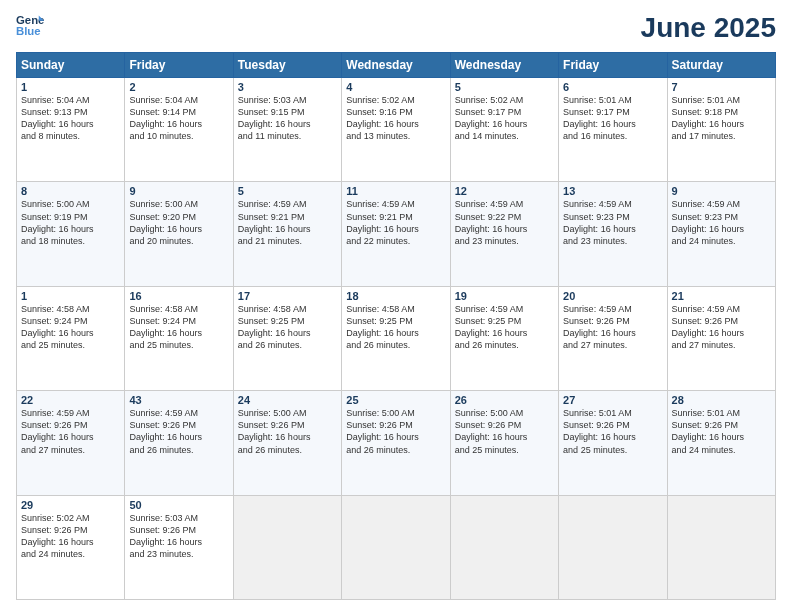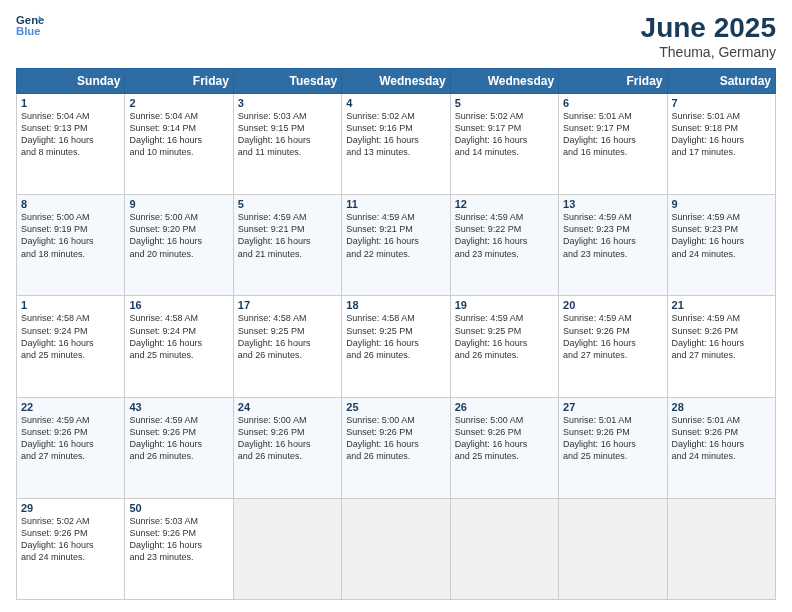--- a/index.html
+++ b/index.html
@@ -26,21 +26,21 @@
     .logo {
       display: flex;
       align-items: center;
       gap: 4px;
     }
     .logo-icon {
       width: 28px;
       height: 28px;
     }
     .title-block {
-      text-align: right;
+      text-align: left;
     }
     .month-title {
       font-size: 28px;
       font-weight: bold;
       color: #1a3a5c;
     }
     .subtitle {
       font-size: 14px;
       color: #444;
     }
@@ -50,21 +50,21 @@
       border-collapse: collapse;
       width: 100%;
       table-layout: fixed;
     }
     .calendar th {
       background-color: #2e6da4;
       color: #fff;
       font-size: 12px;
       font-weight: bold;
       padding: 5px 4px;
-      text-align: right;
+      text-align: left;
       border: 1px solid #2563a0;
     }
     .calendar td {
       border: 1px solid #ccc;
       vertical-align: top;
       padding: 3px 4px;
       font-size: 9.5px;
       color: #333;
       background: #fff;
     }
@@ -94,21 +94,20 @@
   <div class="header">
     <div class="logo">
       <svg class="logo-icon" viewBox="0 0 32 32">
         <text y="14" font-size="13" font-weight="bold" fill="#1a3a5c">General</text>
         <text y="26" font-size="13" font-weight="bold" fill="#4a90d9">Blue</text>
         <polygon points="26,4 32,10 26,10" fill="#4a90d9"></polygon>
       </svg>
     </div>
     <div class="title-block">
       <div class="month-title">June 2025</div>
-      <div class="subtitle">Theuma, Germany</div>
     </div>
   </div>
 
   <table class="calendar">
     <thead>
       <tr>
         <th>Sunday</th>
         <th>Friday</th>
         <th>Tuesday</th>
         <th>Wednesday</th>

